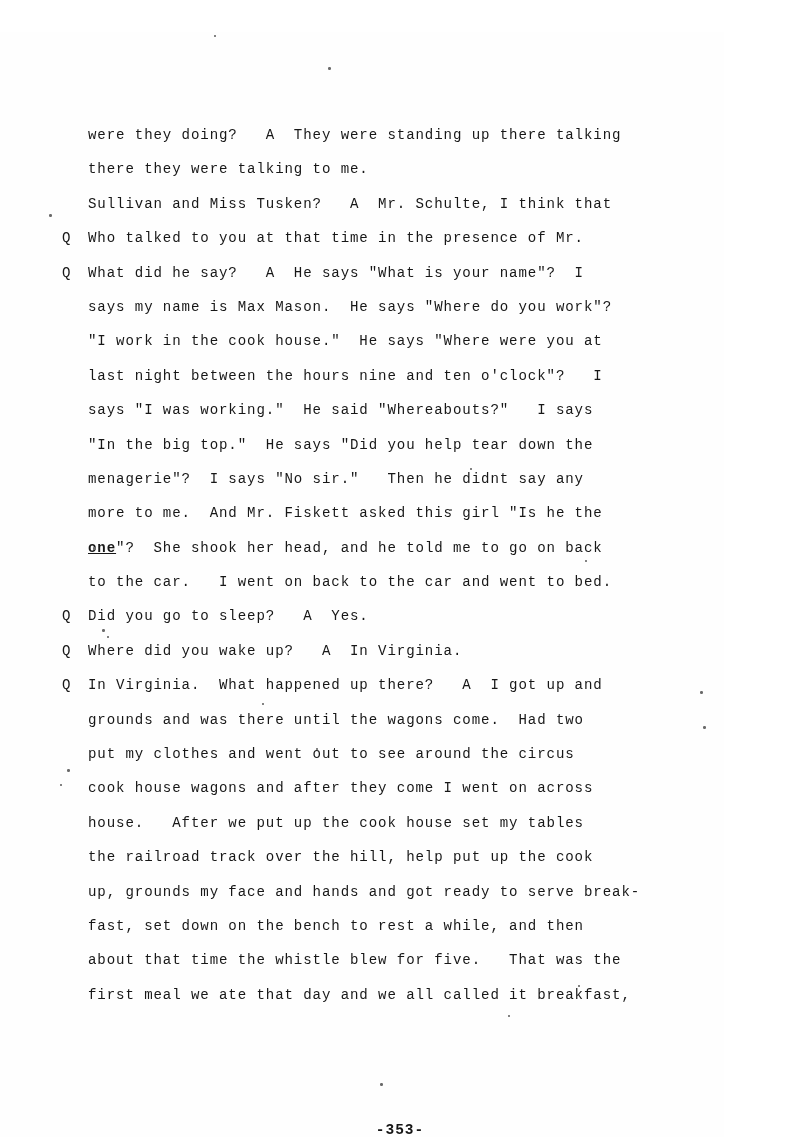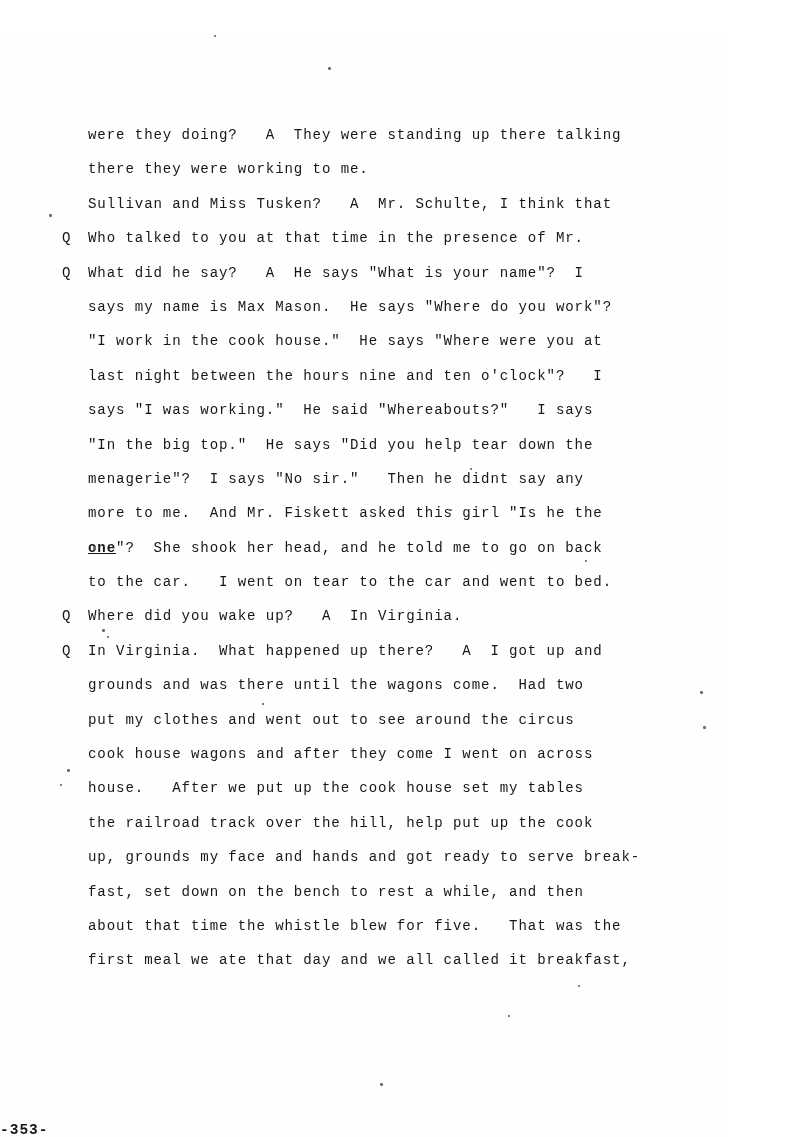--- a/index.html
+++ b/index.html
@@ -53,21 +53,21 @@
     letter-spacing: 0.9px;
     text-decoration: underline;
   }
 
   
   .folio {
     position: absolute;
     left: 0;
     top: 1090px;
     width: 800px;
-    text-align: left;
+    text-align: center;
     font-family: "Liberation Mono", "DejaVu Sans Mono", monospace;
     font-size: 14.5px;
     font-weight: bold;
     letter-spacing: 1px;
     color: #161616;
   }
 
   
   .speck {
     position: absolute;
@@ -76,33 +76,34 @@
     pointer-events: none;
   }
 </style>
 </head>
 <body>
 
 <div class="page">
 
   <div class="transcript">
       <div class="line cont"><span class="marker"></span><span class="txt">were they doing?   A  They were standing up there talking</span></div>
-      <div class="line cont"><span class="marker"></span><span class="txt">there they were working to me.</span></div>
+      <div class="line cont"><span class="marker"></span><span class="txt">there they were talking to me.</span></div>
       <div class="line cont"><span class="marker"></span><span class="txt">Sullivan and Miss Tusken?   A  Mr. Schulte, I think that</span></div>
       <div class="line"><span class="marker">Q</span><span class="txt">Who talked to you at that time in the presence of Mr.</span></div>
       <div class="line"><span class="marker">Q</span><span class="txt">What did he say?   A  He says "What is your name"?  I</span></div>
       <div class="line cont"><span class="marker"></span><span class="txt">says my name is Max Mason.  He says "Where do you work"?</span></div>
       <div class="line cont"><span class="marker"></span><span class="txt">"I work in the cook house."  He says "Where were you at</span></div>
       <div class="line cont"><span class="marker"></span><span class="txt">last night between the hours nine and ten o'clock"?   I</span></div>
       <div class="line cont"><span class="marker"></span><span class="txt">says "I was working."  He said "Whereabouts?"   I says</span></div>
       <div class="line cont"><span class="marker"></span><span class="txt">"In the big top."  He says "Did you help tear down the</span></div>
       <div class="line cont"><span class="marker"></span><span class="txt">menagerie"?  I says "No sir."   Then he didnt say any</span></div>
       <div class="line cont"><span class="marker"></span><span class="txt">more to me.  And Mr. Fiskett asked this girl "Is he the</span></div>
       <div class="line cont"><span class="marker"></span><span class="txt"><b class="strike">one</b>"?  She shook her head, and he told me to go on back</span></div>
-      <div class="line cont"><span class="marker"></span><span class="txt">to the car.   I went on tear to the car and went to bed.</span></div>
+      <div class="line cont"><span class="marker"></span><span class="txt">to the car.   I went on back to the car and went to bed.</span></div>
+      <div class="line"><span class="marker">Q</span><span class="txt">Did you go to sleep?   A  Yes.</span></div>
       <div class="line"><span class="marker">Q</span><span class="txt">Where did you wake up?   A  In Virginia.</span></div>
       <div class="line"><span class="marker">Q</span><span class="txt">In Virginia.  What happened up there?   A  I got up and</span></div>
       <div class="line cont"><span class="marker"></span><span class="txt">grounds and was there until the wagons come.  Had two</span></div>
       <div class="line cont"><span class="marker"></span><span class="txt">put my clothes and went out to see around the circus</span></div>
       <div class="line cont"><span class="marker"></span><span class="txt">cook house wagons and after they come I went on across</span></div>
       <div class="line cont"><span class="marker"></span><span class="txt">house.   After we put up the cook house set my tables</span></div>
       <div class="line cont"><span class="marker"></span><span class="txt">the railroad track over the hill, help put up the cook</span></div>
       <div class="line cont"><span class="marker"></span><span class="txt">up, grounds my face and hands and got ready to serve break-</span></div>
       <div class="line cont"><span class="marker"></span><span class="txt">fast, set down on the bench to rest a while, and then</span></div>
       <div class="line cont"><span class="marker"></span><span class="txt">about that time the whistle blew for five.   That was the</span></div>

